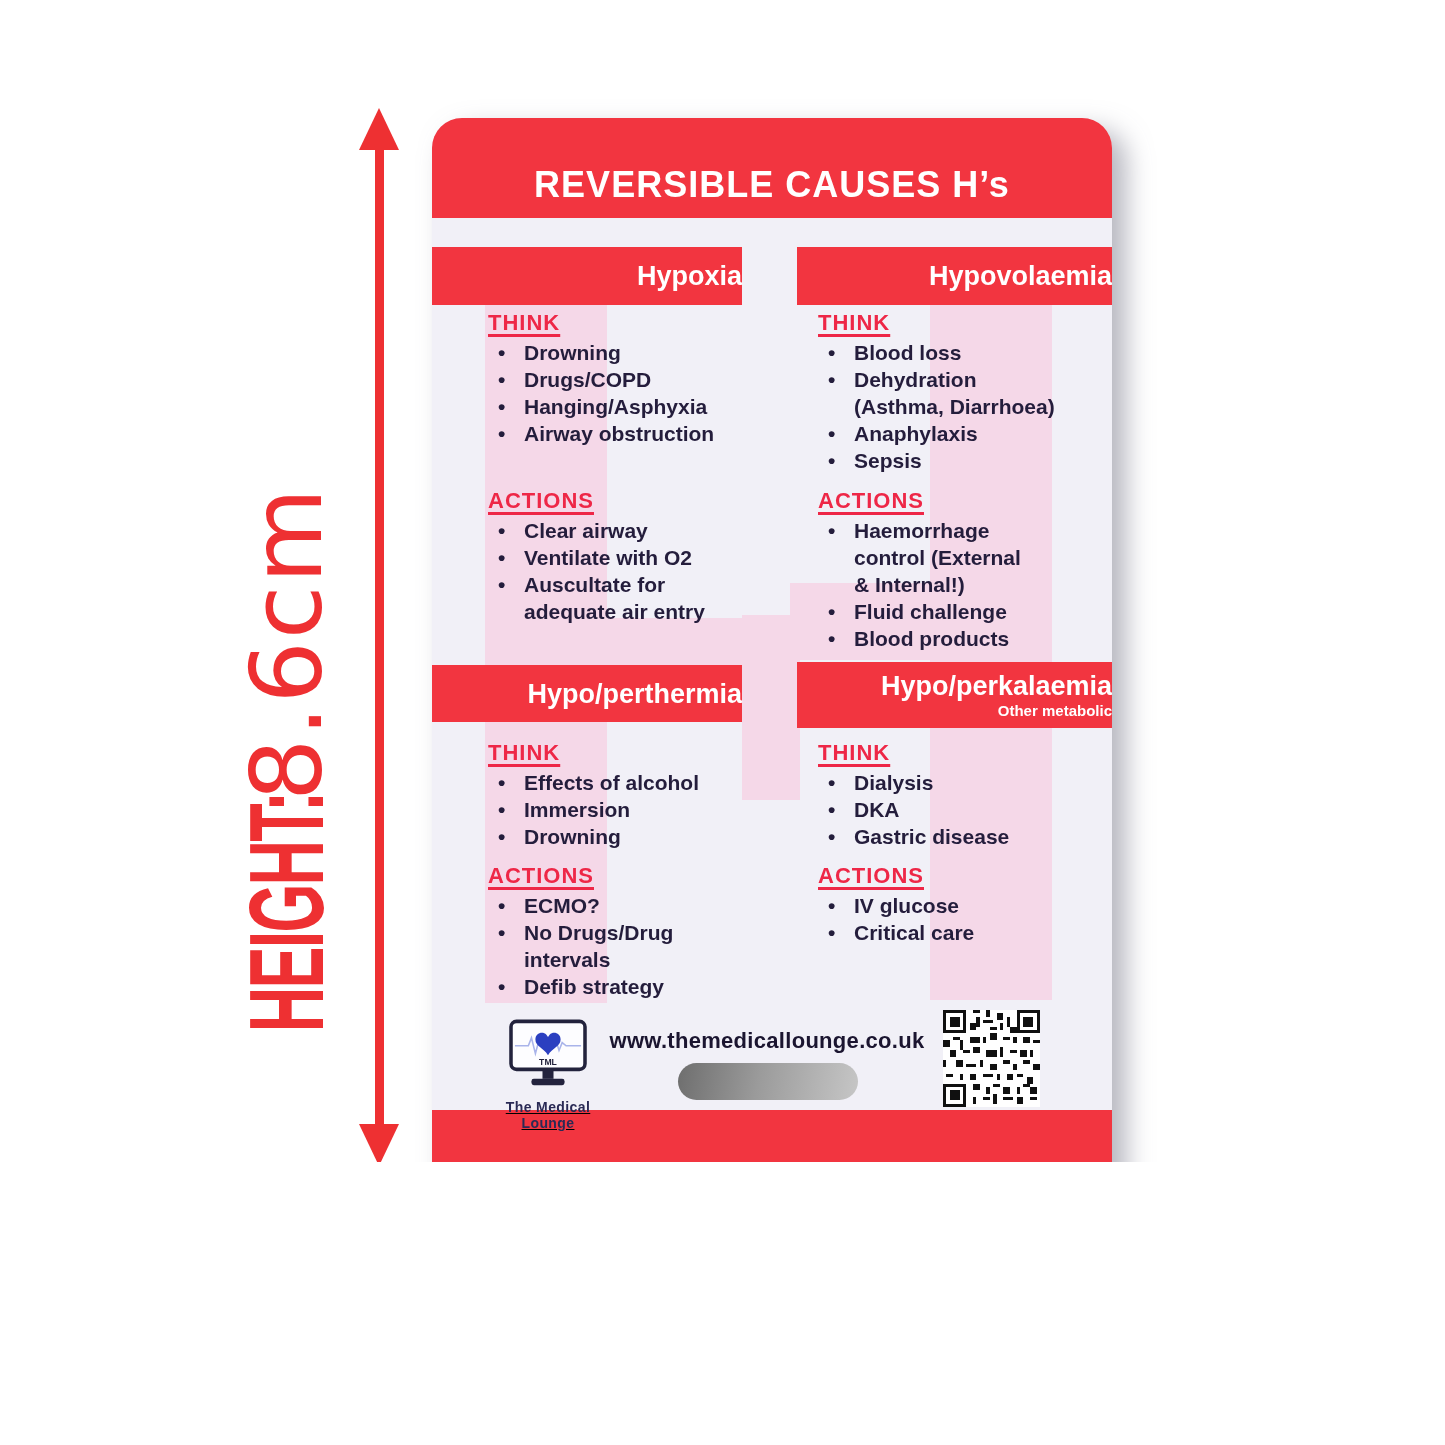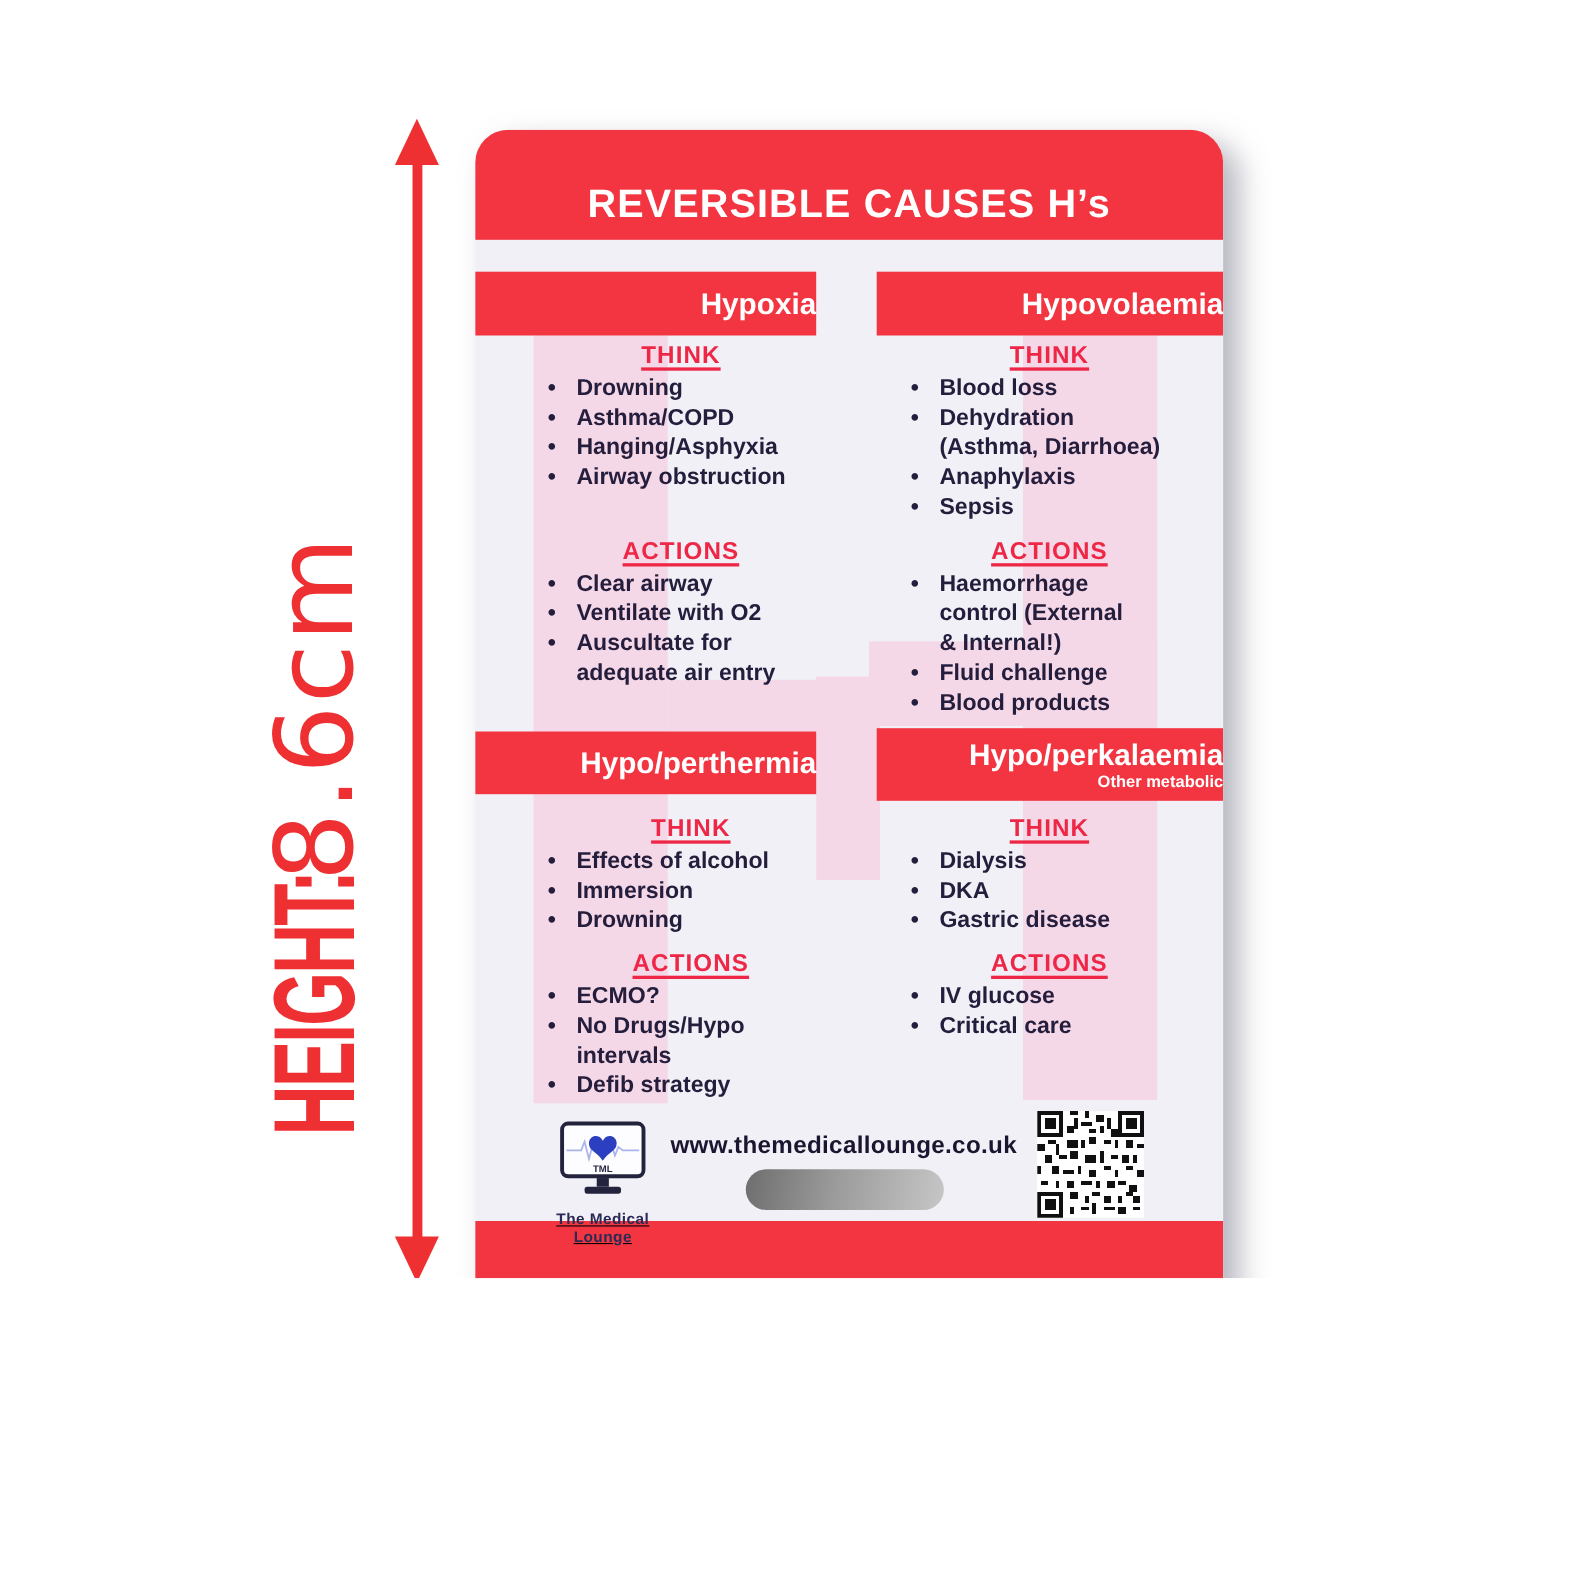--- a/index.html
+++ b/index.html
@@ -27,21 +27,21 @@
   .sec-header .main{font-size:27px;line-height:30px;}
   .sec-header .sub{font-size:15px;line-height:17px;margin-top:1px;}
   .hdr-tl{left:0;top:129px;width:310px;height:58px;}
   .hdr-tr{left:365px;top:129px;width:315px;height:58px;}
   .hdr-bl{left:0;top:547px;width:310px;height:57px;}
   .hdr-br{left:365px;top:544px;width:315px;height:66px;}
 
   .block{position:absolute;z-index:2;}
   .label{font-size:22px;font-weight:bold;color:#ee2747;letter-spacing:1px;line-height:26px;
          text-decoration:underline;text-decoration-thickness:2.5px;text-underline-offset:4px;
-         margin:0 0 3px 0;text-align:center;}
+         margin:0 0 3px 0;}
   ul.items{list-style:none;margin:0;padding:0;}
   ul.items li{position:relative;padding-left:36px;font-size:21px;font-weight:600;
               line-height:27px;color:#241d3c;white-space:pre-line;}
   ul.items li::before{content:"\2022";position:absolute;left:10px;top:0;color:#241d3c;}
 
   .think-tl{left:56px;top:192px;width:262px;}
   .think-tr{left:386px;top:192px;width:272px;}
   .act-tl{left:56px;top:370px;width:262px;}
   .act-tr{left:386px;top:370px;width:272px;}
   .think-bl{left:56px;top:622px;width:280px;}
@@ -112,21 +112,21 @@
     </div>
     <div class="sec-header hdr-br">
       <span class="main">Hypo/perkalaemia</span>
       <span class="sub">Other metabolic</span>
     </div>
 
     <div class="block think-tl">
       <div class="label">THINK</div>
       <ul class="items">
         <li>Drowning</li>
-        <li>Asthma/COPD</li>
+        <li>Drugs/COPD</li>
         <li>Hanging/Asphyxia</li>
         <li>Airway obstruction</li>
       </ul>
     </div>
 
     <div class="block act-tl">
       <div class="label">ACTIONS</div>
       <ul class="items">
         <li>Clear airway</li>
         <li>Ventilate with O2</li>
@@ -163,21 +163,21 @@
         <li>Effects of alcohol</li>
         <li>Immersion</li>
         <li>Drowning</li>
       </ul>
     </div>
 
     <div class="block act-bl">
       <div class="label">ACTIONS</div>
       <ul class="items">
         <li>ECMO?</li>
-        <li>No Drugs/Hypo
+        <li>No Drugs/Drug
 intervals</li>
         <li>Defib strategy</li>
       </ul>
     </div>
 
     <div class="block think-br">
       <div class="label">THINK</div>
       <ul class="items">
         <li>Dialysis</li>
         <li>DKA</li>

